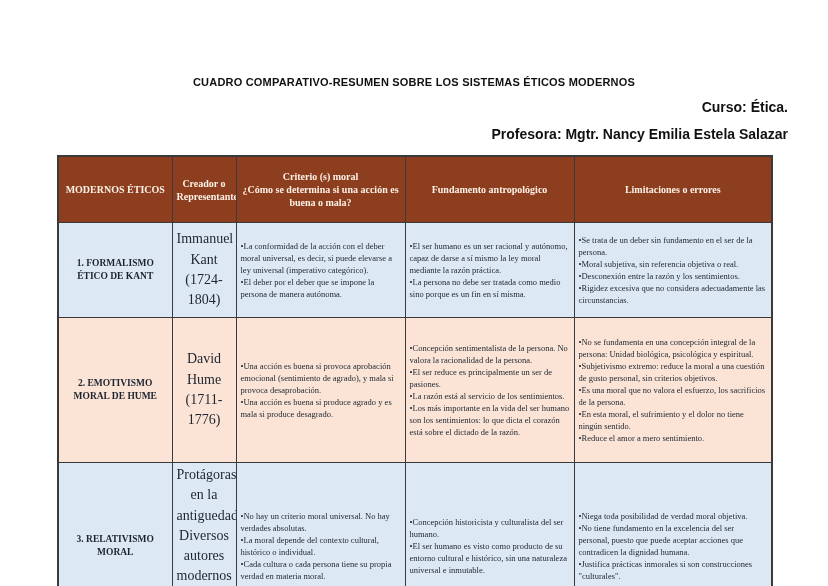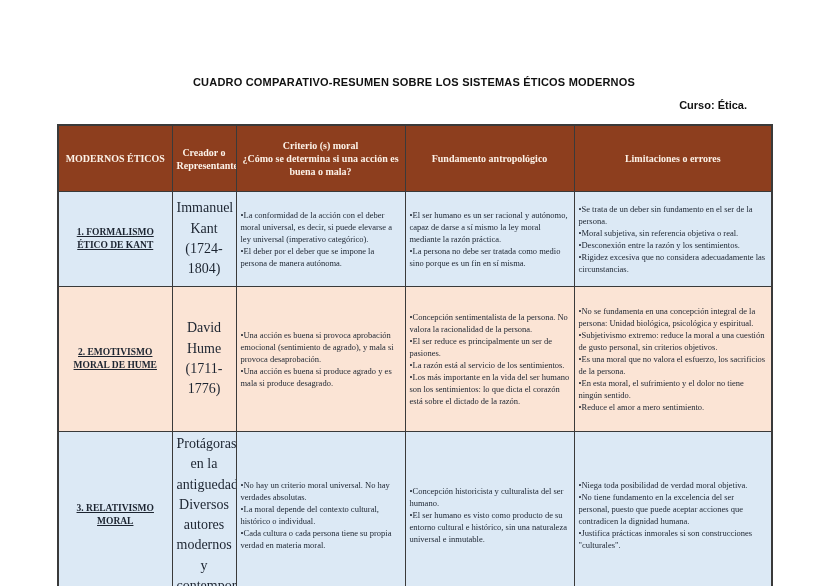--- a/index.html
+++ b/index.html
@@ -16,24 +16,24 @@
   .doc-title {
     text-align: center;
     font-family: "Liberation Sans", sans-serif;
     font-weight: bold;
     font-size: 11px;
     letter-spacing: 0.2px;
     color: #111111;
   }
   .doc-sub {
     text-align: right;
-    padding-right: 81px;
+    padding-right: 40px;
     font-family: "Liberation Sans", sans-serif;
     font-weight: bold;
-    font-size: 11px;
+    font-size: 14px;
     color: #111111;
     margin-top: 11px;
   }
 
   table.cmp {
     border-collapse: collapse;
     table-layout: fixed;
     margin: 13px 0 0 57px;
     width: 714px;
     border: 2px solid #3a3a3a;
@@ -66,21 +66,20 @@
   tr.r3 td { height: 108px; }
 
   tr.row-blue td  { background: #dce9f5; }
   tr.row-peach td { background: #fbe4d5; }
 
   td.c-system {
     font-weight: bold;
     text-align: center;
     font-size: 9.5px;
     line-height: 1.35;
-    text-decoration: underline;
   }
   td.c-creator {
     text-align: center;
     font-size: 14px;
     line-height: 1.45;
     white-space: pre-line;
   }
   td.c-bullets { font-size: 8.5px; }
   td.c-bullets .bullet {
     line-height: 1.42;
@@ -88,20 +87,21 @@
   }
 </style>
 </head>
 <body>
 
 <div class="page">
 
   <div class="doc-header">
     <div class="doc-title">CUADRO COMPARATIVO-RESUMEN SOBRE LOS SISTEMAS ÉTICOS MODERNOS</div>
     <div class="doc-sub">Curso: Ética.</div>
+    <div class="doc-sub">Profesora: Mgtr. Nancy Emilia Estela Salazar</div>
   </div>
 
   <table class="cmp">
     <colgroup>
       <col class="c1">
         <col class="c2">
         <col class="c3">
         <col class="c4">
         <col class="c5">
     </colgroup>

